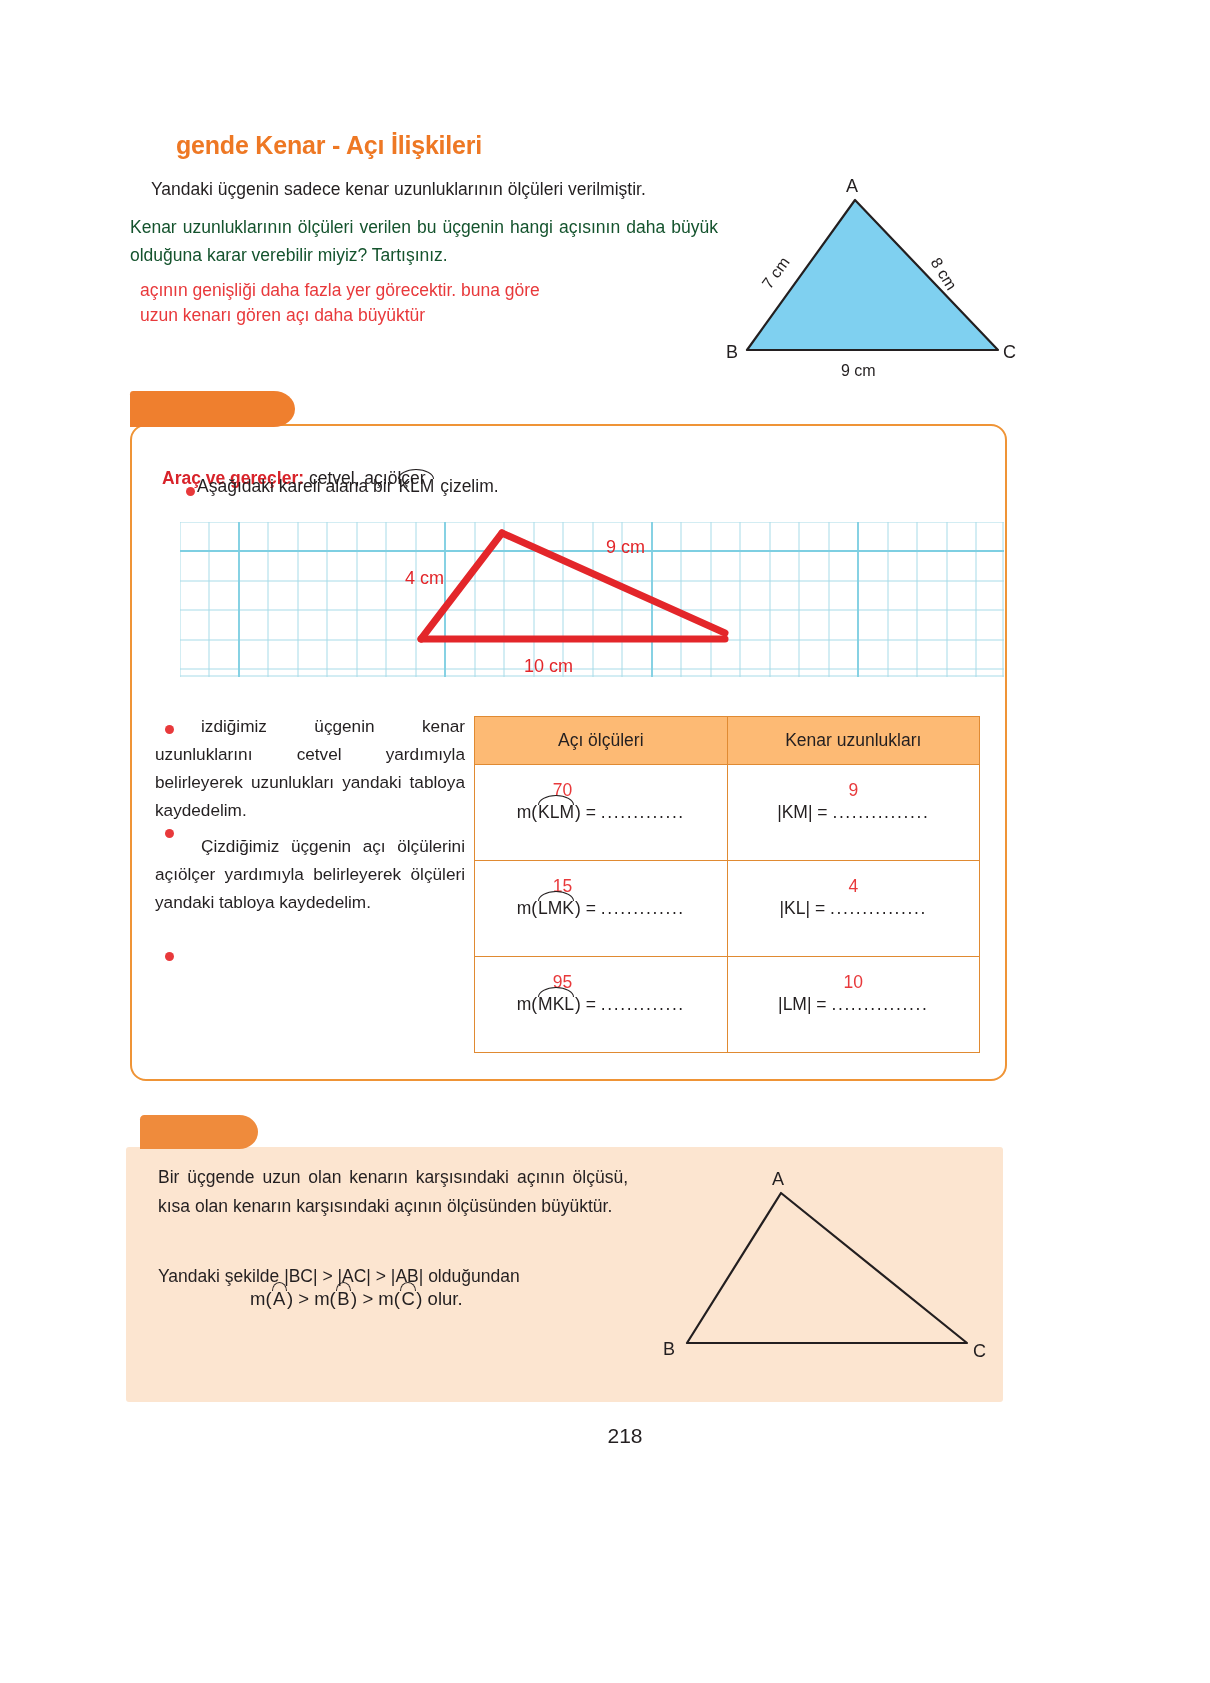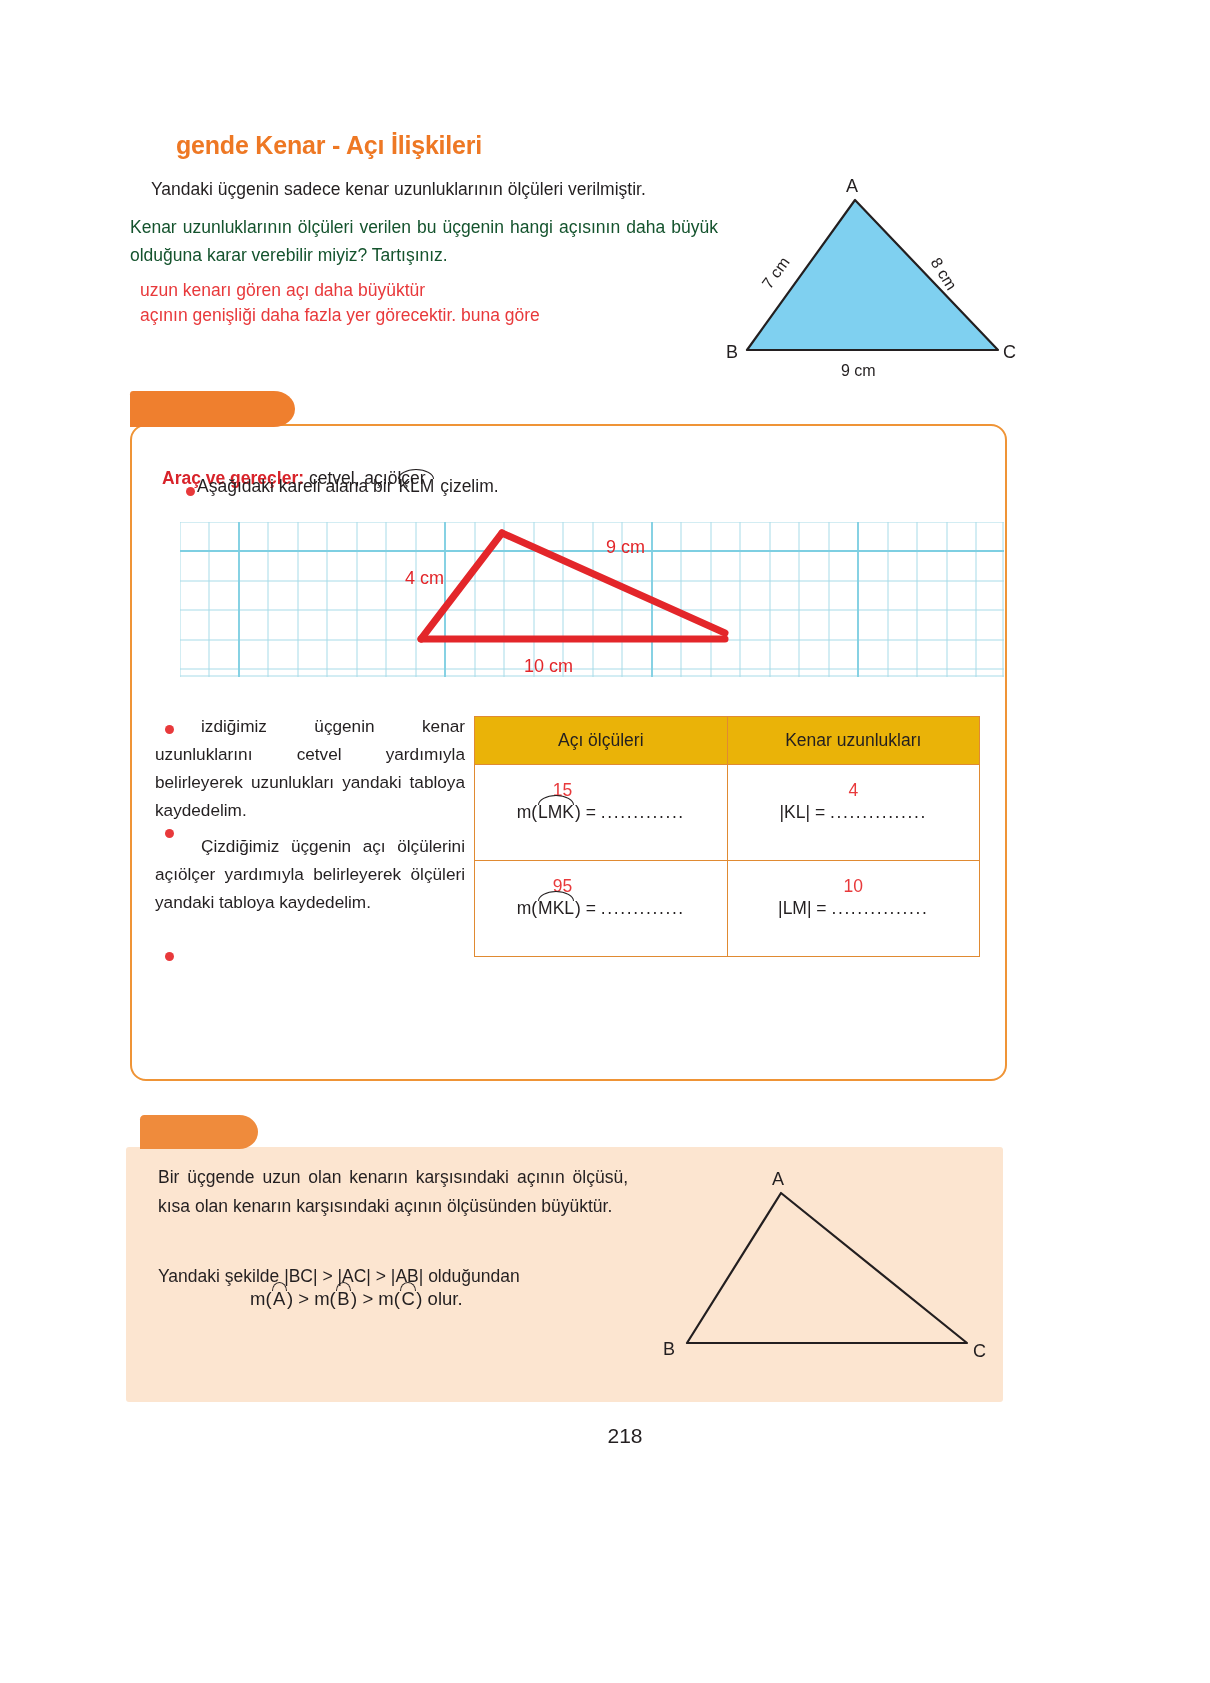--- a/index.html
+++ b/index.html
@@ -157,21 +157,21 @@
     border-collapse: collapse;
     table-layout: fixed;
   }
   .tbl th, .tbl td {
     border: 1.8px solid #e08a32;
     font-weight: normal;
     font-size: 17.5px;
     color: #231f20;
   }
   .tbl th {
-    background: #eab308;
+    background: #fdba74;
     height: 48px;
     text-align: center;
     font-size: 17.5px;
   }
   .tbl td {
     height: 96px;
     text-align: center;
     vertical-align: middle;
     position: relative;
   }
@@ -270,22 +270,22 @@
 </head>
 <body>
 
 <div class="page-inner">
 
   <div class="section-title">gende Kenar - Açı İlişkileri</div>
 
   <div class="intro-p1">Yandaki üçgenin sadece kenar uzunluklarının ölçüleri verilmiştir.</div>
   <div class="intro-p2">Kenar uzunluklarının ölçüleri verilen bu üçgenin hangi açısının daha büyük olduğuna karar verebilir miyiz? Tartışınız.</div>
   <div class="red-note">
+    <div>açının genişliği daha fazla yer görecektir. buna göre</div>
     <div>uzun kenarı gören açı daha büyüktür</div>
-    <div>açının genişliği daha fazla yer görecektir. buna göre</div>
   </div>
 
   <div class="fig-top">
     <svg width="300" height="210" viewBox="0 0 300 210">
       <polygon points="133,28 25,178 276,178" fill="#7fd0f0" stroke="#231f20" stroke-width="2.2" stroke-linejoin="round"></polygon>
       <text x="124" y="20" font-family="Liberation Sans, sans-serif" font-size="18" fill="#231f20">A</text>
       <text x="4" y="186" font-family="Liberation Sans, sans-serif" font-size="18" fill="#231f20">B</text>
       <text x="281" y="186" font-family="Liberation Sans, sans-serif" font-size="18" fill="#231f20">C</text>
       <text x="48" y="118" font-family="Liberation Sans, sans-serif" font-size="16" fill="#231f20" transform="rotate(-54 48 118)">7 cm</text>
       <text x="208" y="90" font-family="Liberation Sans, sans-serif" font-size="16" fill="#231f20" transform="rotate(58 208 90)">8 cm</text>
@@ -391,20 +391,34 @@
     <thead>
       <tr>
         <th>Açı ölçüleri</th>
         <th>Kenar uzunlukları</th>
       </tr>
     </thead>
     <tbody>
       <tr>
         <td>
           <span class="cellbox">
+            <span class="ans r1">70</span>
+            <span>m(</span><span class="ang">KLM</span><span>) = </span><span class="dots">.............</span>
+          </span>
+        </td>
+        <td>
+          <span class="cellbox">
+            <span class="ans">9</span>
+            <span>|KM| = </span><span class="dots">...............</span>
+          </span>
+        </td>
+      </tr>
+      <tr>
+        <td>
+          <span class="cellbox">
             <span class="ans r1">15</span>
             <span>m(</span><span class="ang">LMK</span><span>) = </span><span class="dots">.............</span>
           </span>
         </td>
         <td>
           <span class="cellbox">
             <span class="ans">4</span>
             <span>|KL| = </span><span class="dots">...............</span>
           </span>
         </td>

